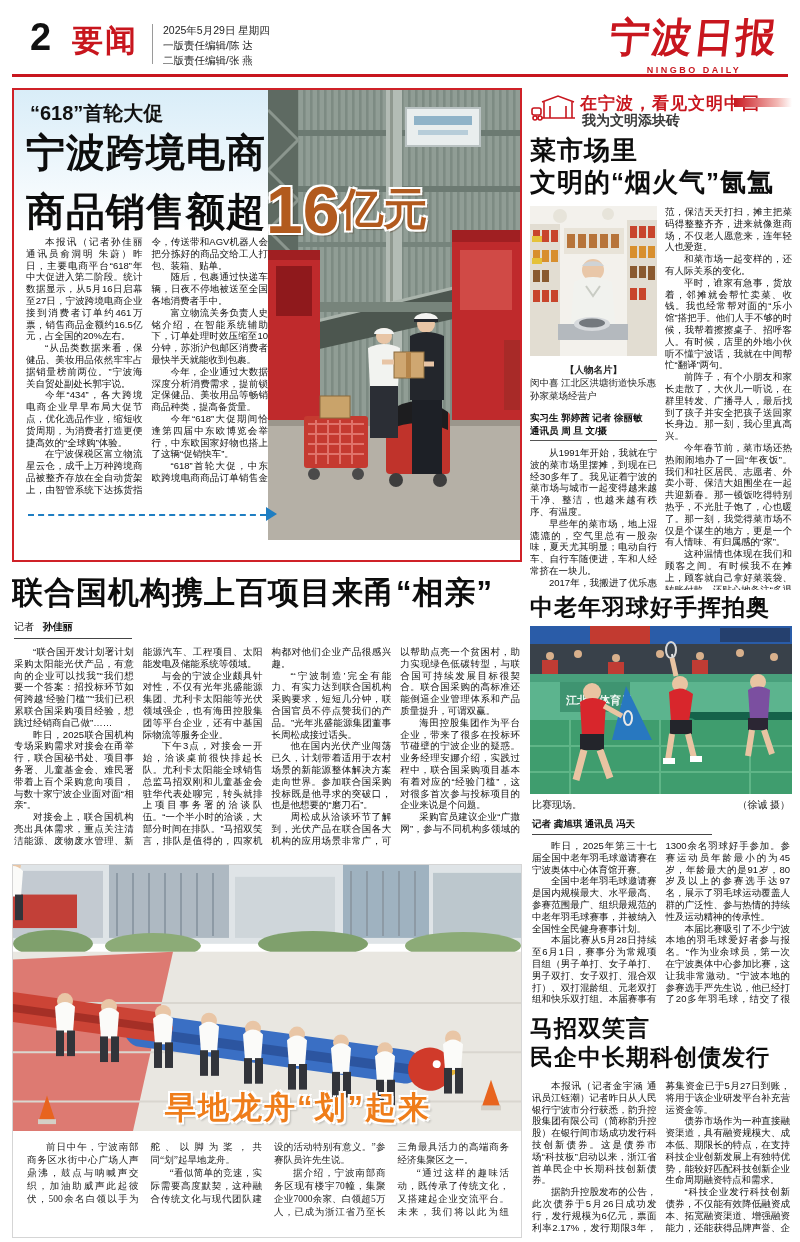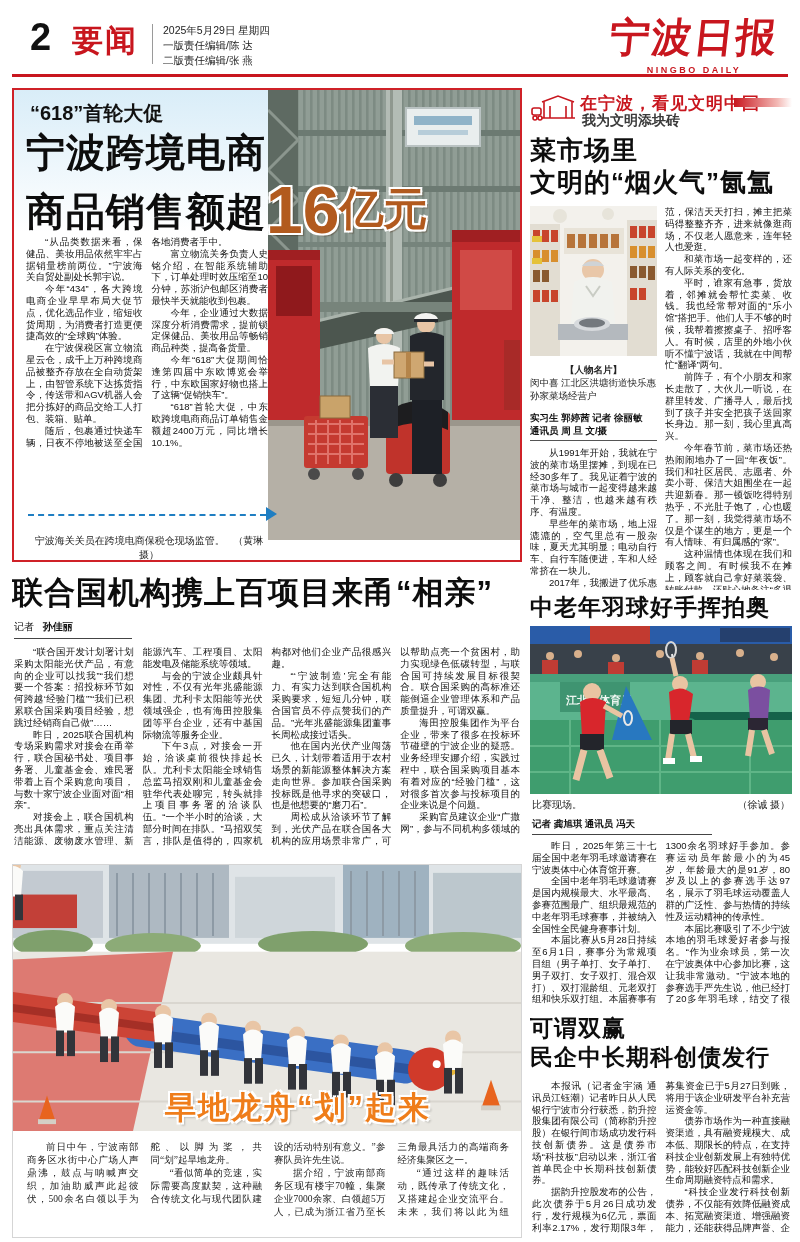--- a/index.html
+++ b/index.html
@@ -169,35 +169,32 @@
       <path d="M126 272 h-12 M156 274 h10" stroke="#e8c5a6" stroke-width="5"></path>
 
       <rect x="236" y="250" width="16" height="70" fill="#a82a28"></rect>
     </svg>
     <div class="main-kicker">“618”首轮大促</div>
     <div class="main-t1">宁波跨境电商</div>
     <div class="main-t2">
       <span class="pfx">商品销售额超</span><span class="big-num">16</span><span class="big-unit">亿元</span>
     </div>
     <div class="main-cols body-cols">
+        <p class="para">本报讯（记者孙佳丽 通讯员俞洞明 朱蔚）昨日，主要电商平台“618”年中大促进入第二阶段。统计数据显示，从5月16日启幕至27日，宁波跨境电商企业接到消费者订单约461万票，销售商品金额约16.5亿元，占全国的20%左右。</p>
         <p class="para">“从品类数据来看，保健品、美妆用品依然牢牢占据销量榜前两位。”宁波海关自贸处副处长郭宇说。</p>
         <p class="para">今年“434”，各大跨境电商企业早早布局大促节点，优化选品作业，缩短收货周期，为消费者打造更便捷高效的“全球购”体验。</p>
         <p class="para">在宁波保税区富立物流星云仓，成千上万种跨境商品被整齐存放在全自动货架上，由智管系统下达拣货指令，传送带和AGV机器人会把分拣好的商品交给工人打包、装箱、贴单。</p>
         <p class="para">随后，包裹通过快递车辆，日夜不停地被送至全国各地消费者手中。</p>
         <p class="para">富立物流关务负责人史铭介绍，在智能系统辅助下，订单处理时效压缩至10分钟，苏浙沪包邮区消费者最快半天就能收到包裹。</p>
         <p class="para">今年，企业通过大数据深度分析消费需求，提前锁定保健品、美妆用品等畅销商品种类，提高备货量。</p>
         <p class="para">今年“618”大促期间恰逢第四届中东欧博览会举行，中东欧国家好物也搭上了这辆“促销快车”。</p>
         <p class="para">“618”首轮大促，中东欧跨境电商商品订单销售金额超2400万元，同比增长10.1%。</p>
       </div>
     <div class="arrow-divider"></div>
     <div class="arrow-head"></div>
-    <div class="main-caption serif">
-      <span>宁波海关关员在跨境电商保税仓现场监管。</span>
-      <b>（黄琳 摄）</b>
-    </div>
   </div>
 
   <div id="un">
     <div class="un-title">联合国机构携上百项目来甬“相亲”</div>
     <div class="un-byline">
       <span>记者</span>
       <b>孙佳丽</b>
     </div>
     <div class="un-cols body-cols">
         <p class="para">“联合国开发计划署计划采购太阳能光伏产品，有意向的企业可以找我”“我们想要一个答案：招投标环节如何跨越‘经验门槛’”“我们已积累联合国采购项目经验，想跳过经销商自己做”……</p>
@@ -456,21 +453,21 @@
     <div class="bad-cols body-cols">
         <p class="para">昨日，2025年第三十七届全国中老年羽毛球邀请赛在宁波奥体中心体育馆开赛。</p>
         <p class="para">全国中老年羽毛球邀请赛是国内规模最大、水平最高、参赛范围最广、组织最规范的中老年羽毛球赛事，并被纳入全国性全民健身赛事计划。</p>
         <p class="para">本届比赛从5月28日持续至6月1日，赛事分为常规项目组（男子单打、女子单打、男子双打、女子双打、混合双打）、双打混龄组、元老双打组和快乐双打组。本届赛事有1300余名羽球好手参加。参赛运动员年龄最小的为45岁，年龄最大的是91岁，80岁及以上的参赛选手达97名，展示了羽毛球运动覆盖人群的广泛性、参与热情的持续性及运动精神的传承性。</p>
         <p class="para">本届比赛吸引了不少宁波本地的羽毛球爱好者参与报名。“作为业余球员，第一次在宁波奥体中心参加比赛，这让我非常激动。”宁波本地的参赛选手严先生说，他已经打了20多年羽毛球，结交了很多志同道合的球友，羽毛球成为他退休生活的重要组成部分。</p>
       </div>
   </div>
 
   <div id="bond" class="right-sec">
     <div class="bond-title">
-      <div>可谓双赢</div>
+      <div>马招双笑言</div>
       <div>民企中长期科创债发行</div>
     </div>
     <div class="bond-cols body-cols">
         <p class="para">本报讯（记者金宇涵 通讯员江钰潮）记者昨日从人民银行宁波市分行获悉，韵升控股集团有限公司（简称韵升控股）在银行间市场成功发行科技创新债券。这是债券市场“科技板”启动以来，浙江省首单民企中长期科技创新债券。</p>
         <p class="para">据韵升控股发布的公告，此次债券于5月26日成功发行，发行规模为6亿元，票面利率2.17%，发行期限3年，募集资金已于5月27日到账，将用于该企业研发平台补充营运资金等。</p>
         <p class="para">债券市场作为一种直接融资渠道，具有融资规模大、成本低、期限长的特点，在支持科技企业创新发展上有独特优势，能较好匹配科技创新企业生命周期融资特点和需求。</p>
         <p class="para">“科技企业发行科技创新债券，不仅能有效降低融资成本、拓宽融资渠道、增强融资能力，还能获得品牌声誉、企业估值提升等好处。”人行宁波市分行货币信贷政策管理处工作人员告诉记者。</p>
       </div>
   </div>
 

